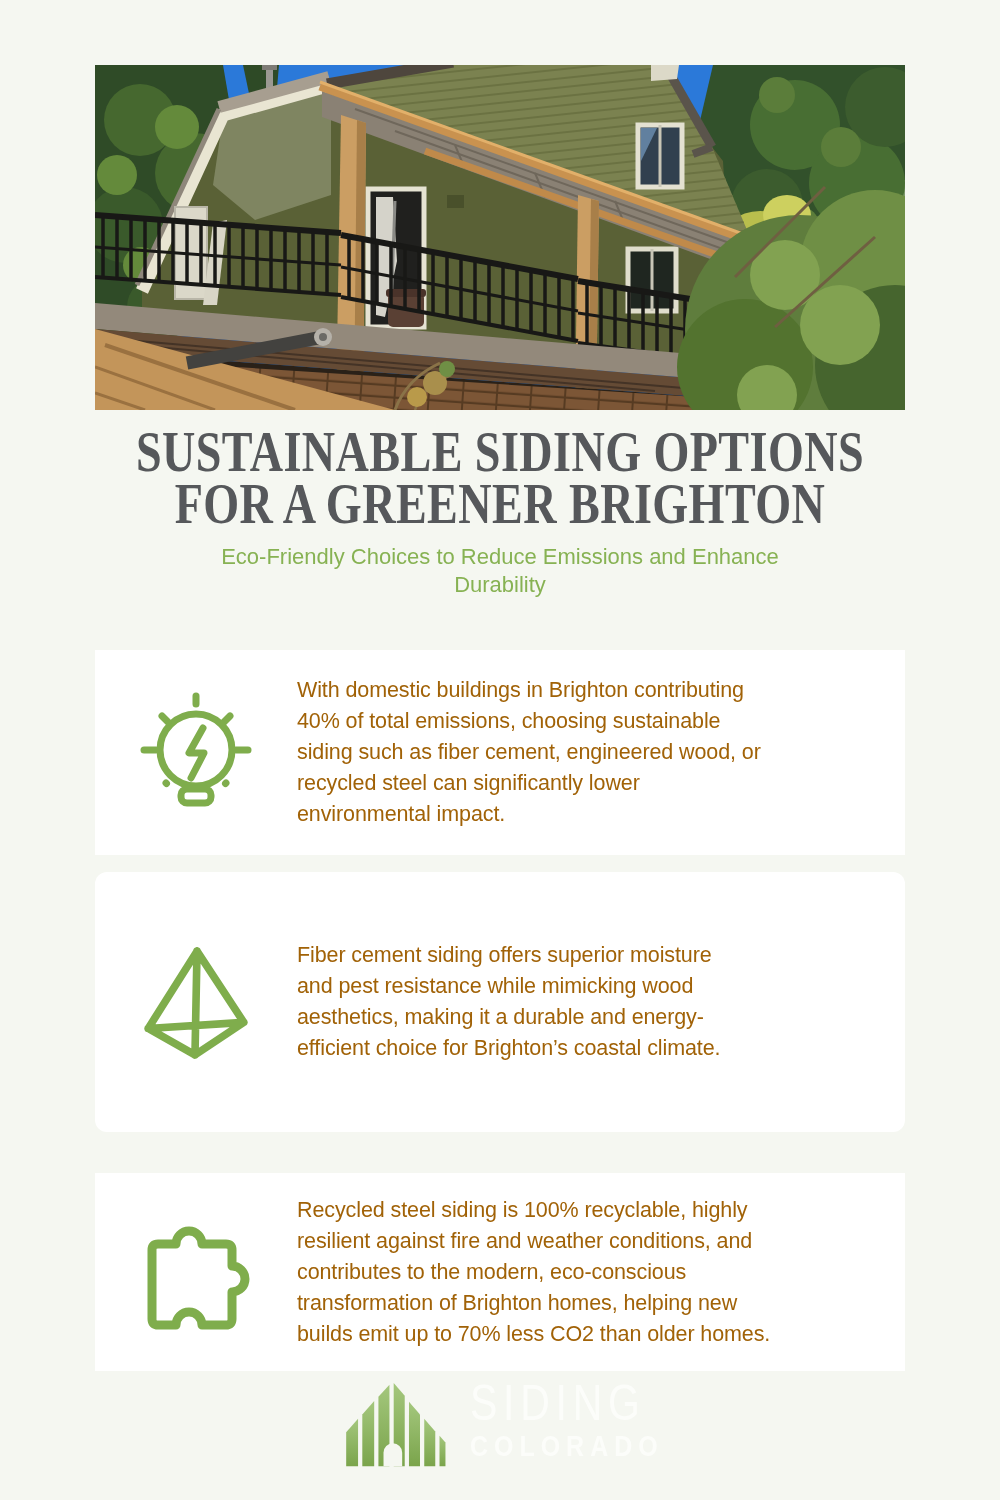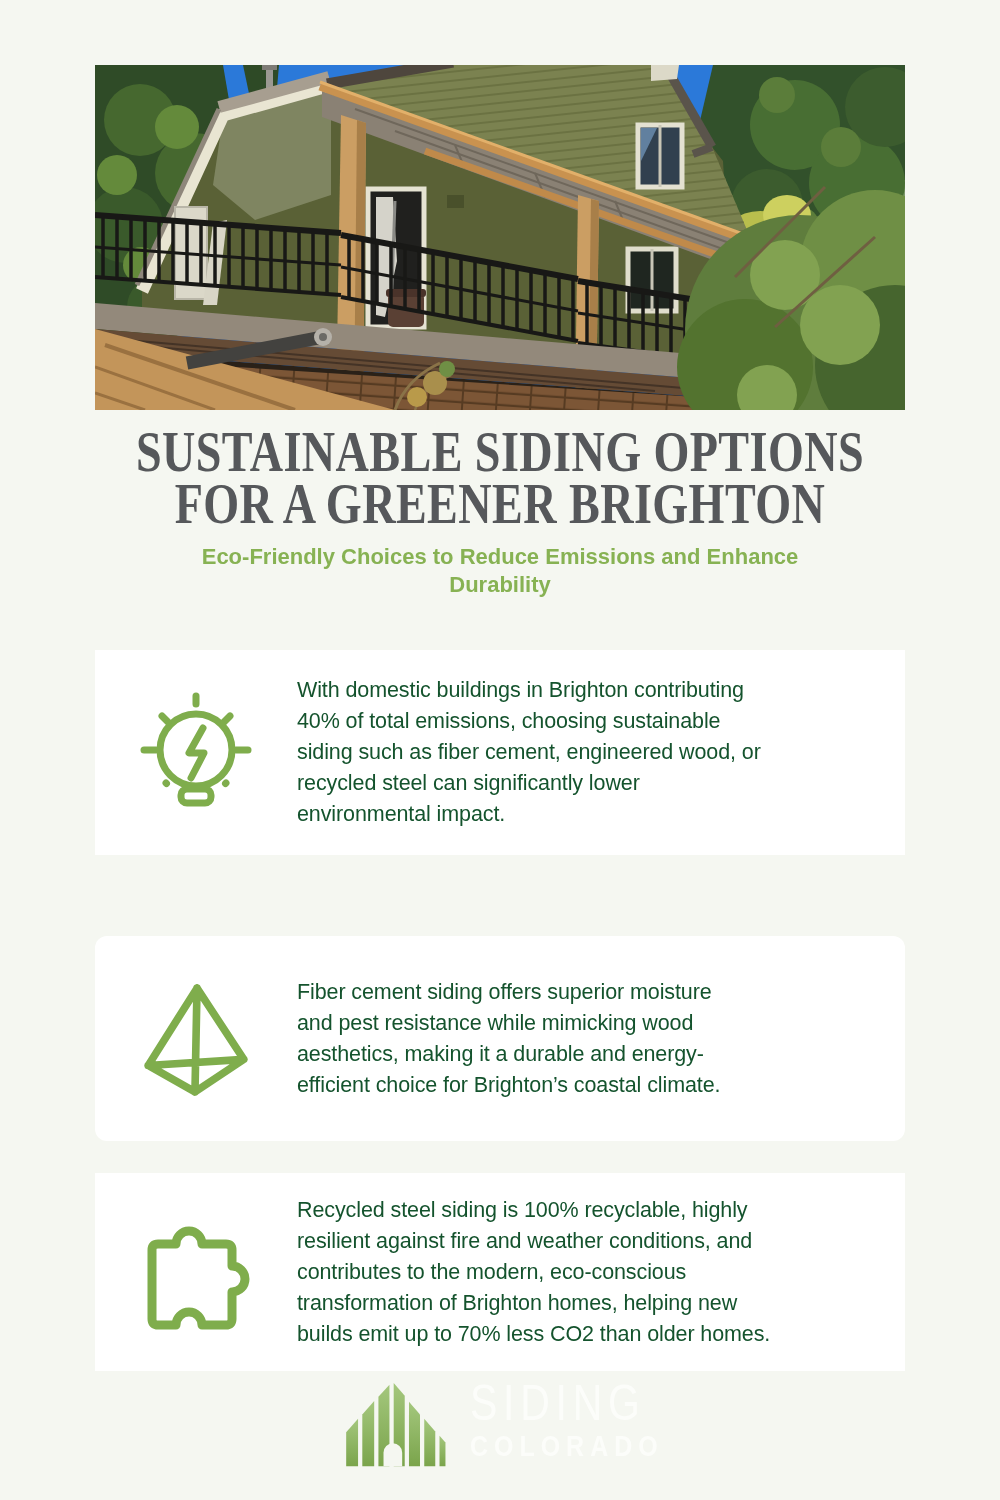--- a/index.html
+++ b/index.html
@@ -20,35 +20,35 @@
     position:absolute;top:426px;left:0;width:1000px;
     text-align:center;color:#56585B;
     font-family:"Liberation Serif","DejaVu Serif",serif;
     font-weight:700;font-size:57px;line-height:52px;
     transform:scaleX(0.81);transform-origin:50% 0;
     letter-spacing:0.5px;
   }
   .hero-subtitle{
     position:absolute;top:543px;left:200px;width:600px;
     text-align:center;color:#87B253;
-    font-size:22px;line-height:28px;font-weight:700;
+    font-size:22px;line-height:28px;font-weight:400;
     white-space:pre-line;
   }
 
   
   .card{
     position:absolute;left:95px;width:810px;background:#FFFFFF;
     display:flex;align-items:center;
   }
   .card-1{top:650px;height:205px;}
-  .card-2{top:936px;height:205px;border-radius:12px;}
+  .card-2{top:872px;height:260px;border-radius:12px;}
   .card-3{top:1173px;height:198px;}
   .card-icon{flex:0 0 202px;display:flex;align-items:center;justify-content:center;}
   .card-text{
-    width:520px;font-size:21.5px;line-height:31px;color:#14532d;
+    width:520px;font-size:21.5px;line-height:31px;color:#a16207;
     white-space:pre-line;letter-spacing:-0.1px;
   }
 
   
   .logo-house{position:absolute;left:336px;top:1376px;width:112px;height:94px;}
   .brand{position:absolute;left:470px;top:1378px;}
   .brand-siding{
     font-size:50px;line-height:50px;letter-spacing:7px;color:#FCFDFA;
     transform:scaleX(0.82);transform-origin:left top;font-weight:400;
   }

